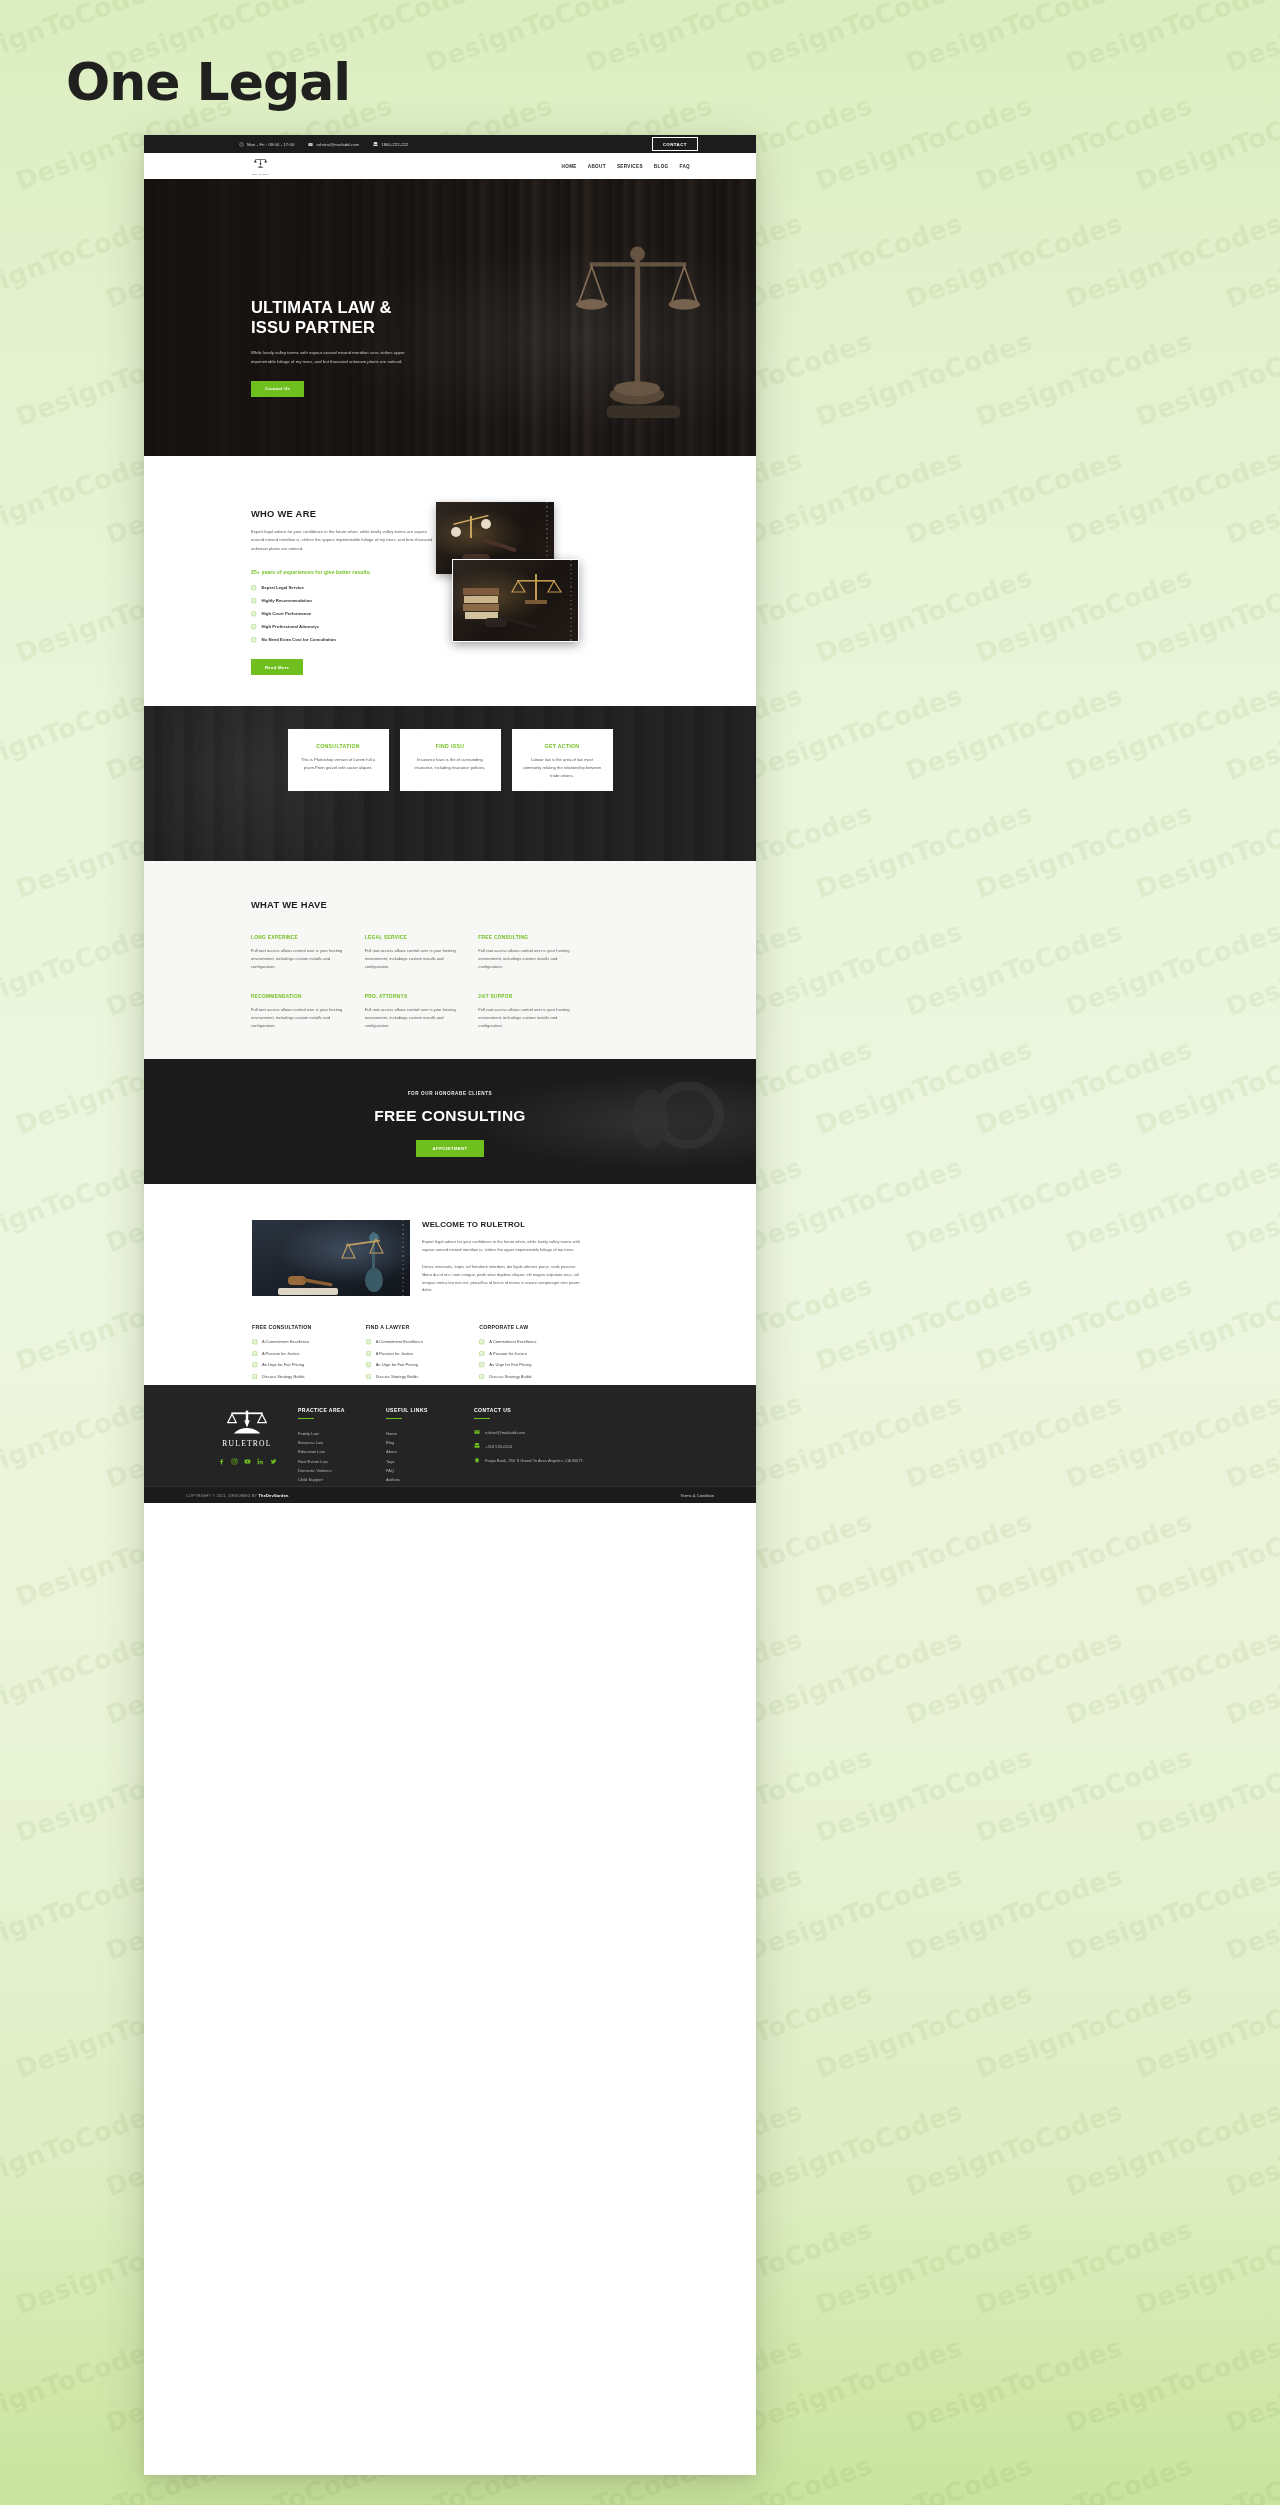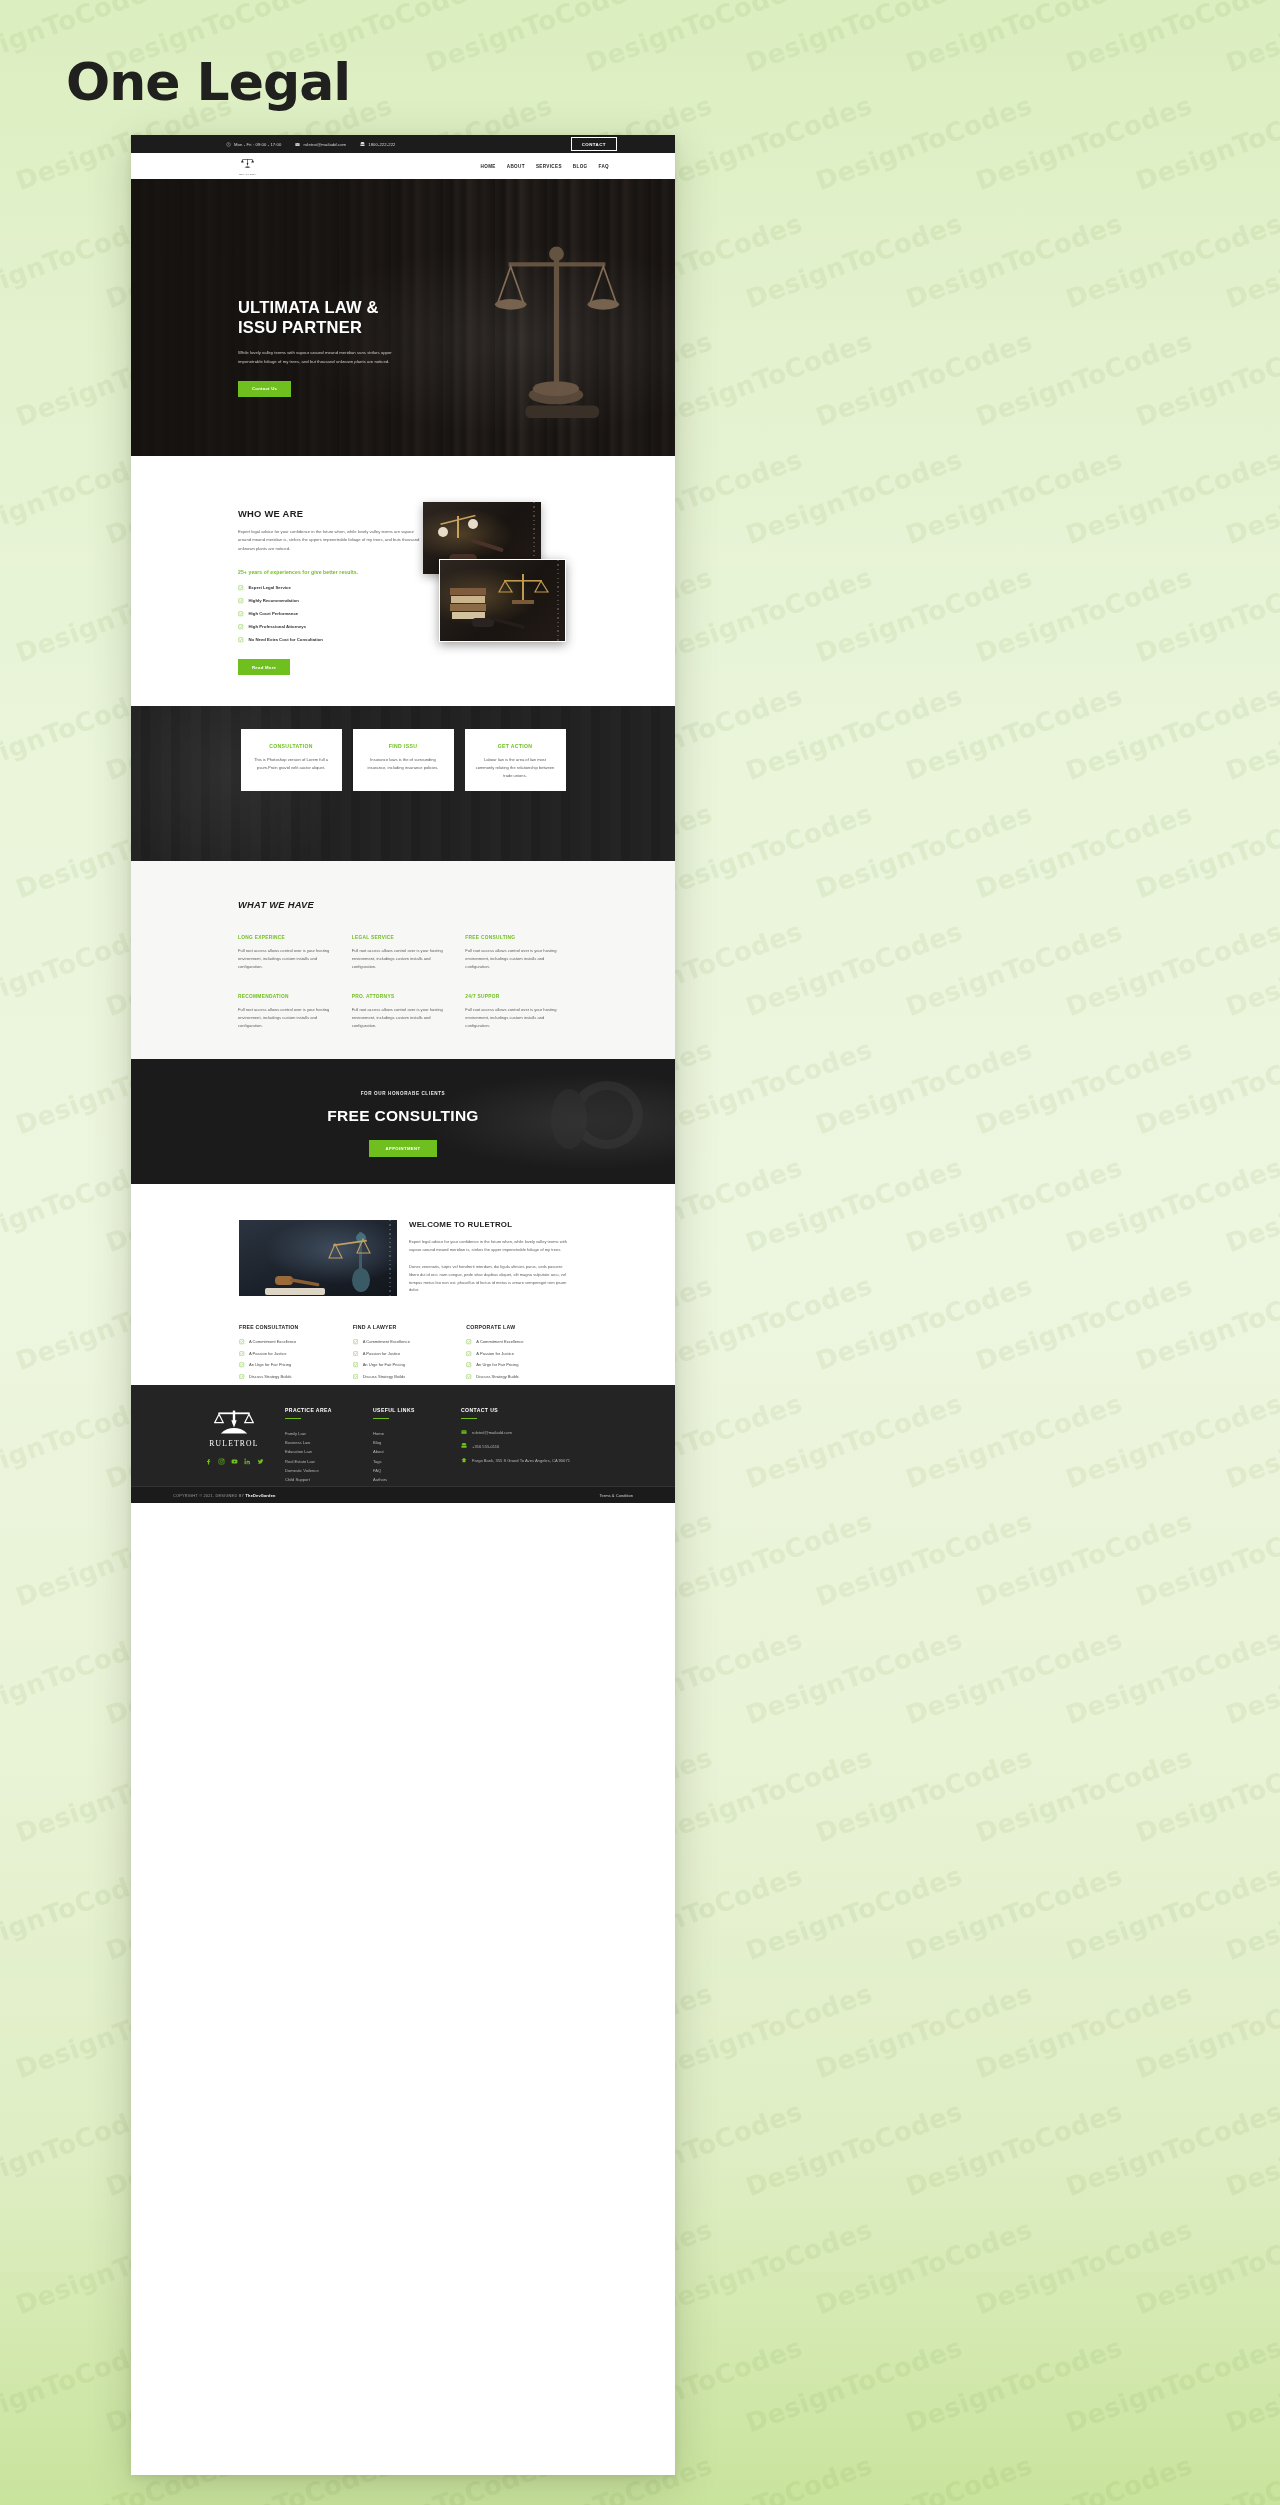--- a/index.html
+++ b/index.html
@@ -48,23 +48,23 @@
     font-size: 52px;
     font-weight: 700;
     letter-spacing: -1px;
     color: #20201f;
     z-index: 10;
   }
 
   
   .mock {
     position: absolute;
-    left: 131px;
+    left: 144px;
     top: 135px;
-    width: 544px;
+    width: 612px;
     height: 2340px;
     background: #ffffff;
     box-shadow: 0 10px 40px rgba(60,70,40,0.22), 0 2px 8px rgba(60,70,40,0.12);
     z-index: 8;
     overflow: hidden;
     font-size: 4px;
   }
 
   
   .topbar {
@@ -208,21 +208,21 @@
   .cards { position: relative; display: flex; gap: 11px; justify-content: center; margin-top: 23px; }
   .card {
     width: 101px; height: 62px; background: #fff; padding: 14px 11px 0;
     text-align: center;
   }
   .card-t { color: #6fbf1f; font-size: 5.1px; font-weight: 700; letter-spacing: .35px; }
   .card-p { margin-top: 7px; font-size: 4.1px; line-height: 1.95; color: #585858; }
 
   
   .what { background: #f7f7f5; height: 198px; position: relative; overflow: hidden; }
-  .what-h2 { position: absolute; left: 107px; top: 38px; font-style: italic; }
+  .what-h2 { position: absolute; left: 107px; top: 38px; }
   .grid6 {
     position: absolute; left: 107px; top: 74px; width: 330px;
     display: grid; grid-template-columns: repeat(3, 1fr); gap: 23px 11px;
   }
   .feat-t { color: #6fbf1f; font-size: 4.8px; font-weight: 700; letter-spacing: .3px; }
   .feat-p { margin-top: 7px; font-size: 4.1px; line-height: 1.95; color: #5d5d5d; }
 
   
   .cta { background: #1b1b1b; height: 125px; position: relative; overflow: hidden; }
   .cta-bg {

